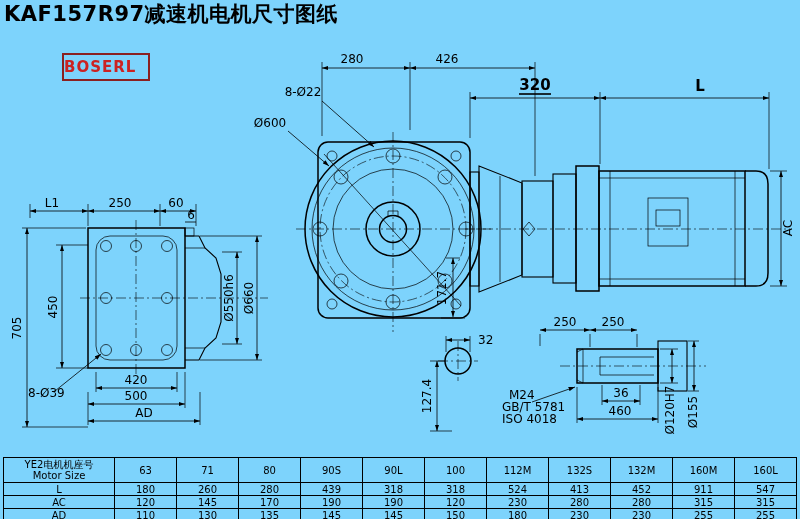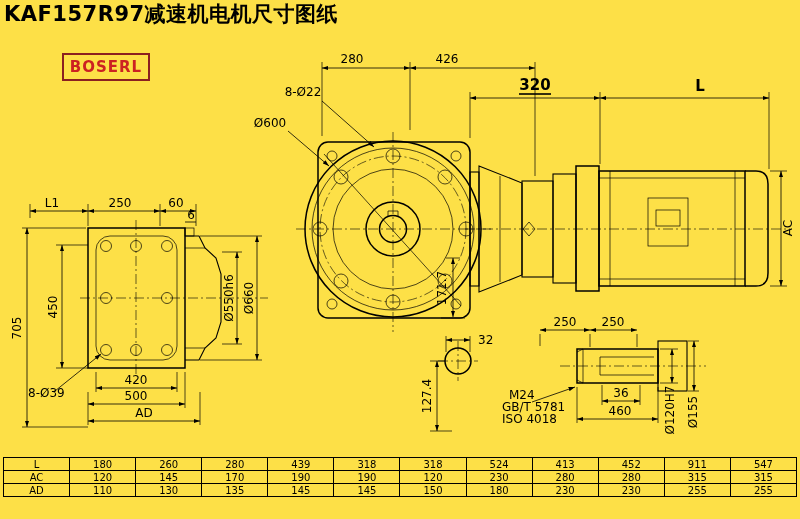--- a/index.html
+++ b/index.html
@@ -1,21 +1,21 @@
 <!DOCTYPE html>
 <html><head>
 <meta charset="utf-8">
 <style>
   html,body{margin:0;padding:0;background:#fff;}
-  #root{position:relative;width:800px;height:519px;background:#fde047;overflow:hidden;
+  #root{position:relative;width:800px;height:519px;background:#7dd3fc;overflow:hidden;
         font-family:"DejaVu Sans","Liberation Sans",sans-serif;}
   #title{position:absolute;left:4px;top:0px;font-size:21px;font-weight:bold;color:#000;
          letter-spacing:0.5px;white-space:nowrap;}
   #logo{position:absolute;left:62px;top:53px;width:84px;height:24px;border:2px solid #8b2020;
-        color:#c22;font-weight:bold;font-size:15px;text-align:center;line-height:24px;
+        color:#c22;font-weight:bold;font-size:15px;line-height:24px;
         letter-spacing:1px;}
   svg{position:absolute;left:0;top:0;}
   .o{fill:none;stroke:#000;stroke-width:1.5;}
   .t{fill:none;stroke:#000;stroke-width:0.7;}
   .t2{fill:none;stroke:#000;stroke-width:1.1;}
   .cl{fill:none;stroke:#000;stroke-width:0.6;stroke-dasharray:10 3 2 3;}
   .d{fill:none;stroke:#000;stroke-width:0.8;}
   .ext{fill:none;stroke:#000;stroke-width:0.7;}
   svg text{font-family:"DejaVu Sans","Liberation Sans",sans-serif;font-size:12px;fill:#000;}
   .mid{text-anchor:middle;}
@@ -247,20 +247,37 @@
       <text transform="rotate(-90 674 410)" x="674" y="410" class="mid">Ø120H7</text>
       <line x1="688" y1="341" x2="699" y2="341" class="ext"></line>
       <line x1="688" y1="391" x2="699" y2="391" class="ext"></line>
       <line x1="694" y1="341" x2="694" y2="391" class="d" marker-start="url(#as)" marker-end="url(#ae)"></line>
       <text transform="rotate(-90 697 412)" x="697" y="412" class="mid">Ø155</text>
     </g>
   </svg>
 
   <table id="size-table">
     <tbody>
+      <tr class="hdr">
+        <td class="c0">
+          <div class="hline">YE2电机机座号</div>
+          <div class="hline">Motor Size</div>
+        </td>
+      <td>63</td>
+          <td>71</td>
+          <td>80</td>
+          <td>90S</td>
+          <td>90L</td>
+          <td>100</td>
+          <td>112M</td>
+          <td>132S</td>
+          <td>132M</td>
+          <td>160M</td>
+          <td>160L</td>
+        </tr>
     <tr>
           <td>L</td>
           <td>180</td>
           <td>260</td>
           <td>280</td>
           <td>439</td>
           <td>318</td>
           <td>318</td>
           <td>524</td>
           <td>413</td>

